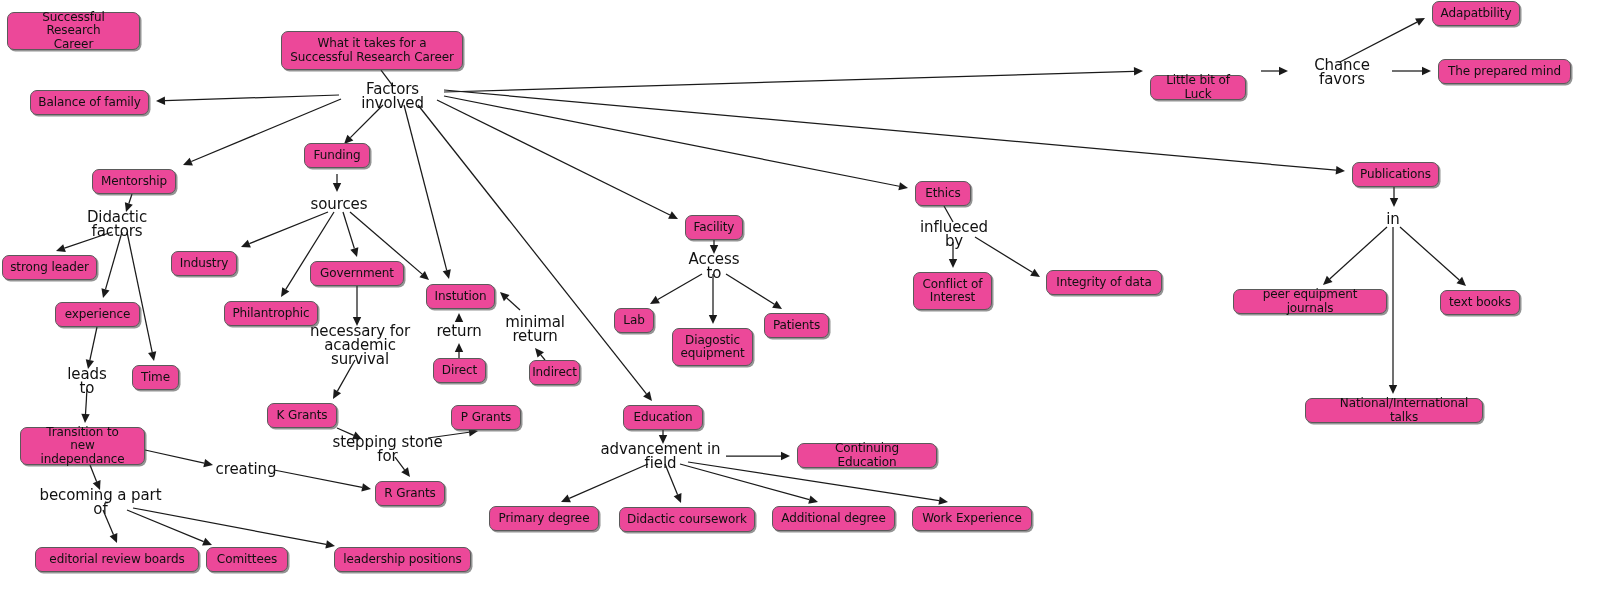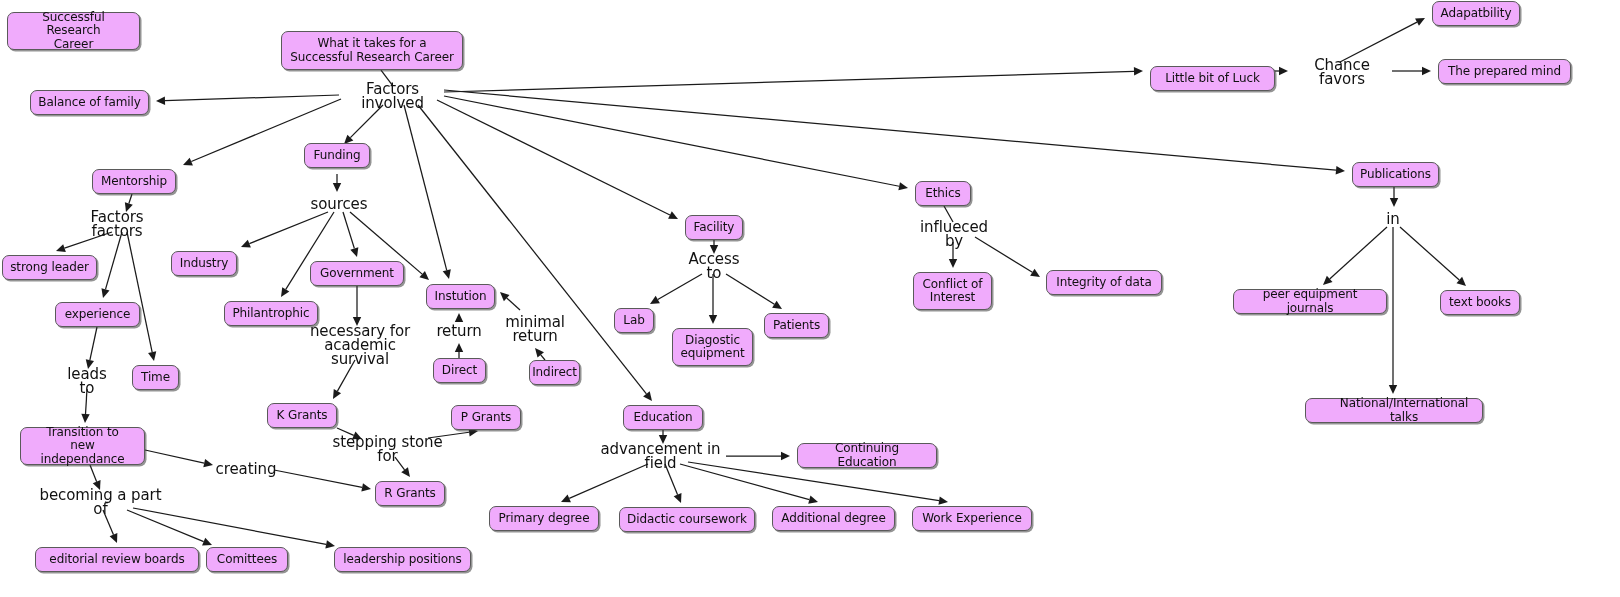--- a/index.html
+++ b/index.html
@@ -2,21 +2,21 @@
 <html><head>
 <meta charset="utf-8">
 <style>
   html,body{margin:0;padding:0;background:#ffffff;}
   body{font-family:"DejaVu Sans","Liberation Sans",sans-serif;}
   #canvas{position:relative;width:1620px;height:597px;background:#ffffff;overflow:hidden;}
   #edge-layer{position:absolute;left:0;top:0;width:1620px;height:597px;pointer-events:none;}
   .node{
     position:absolute;
     box-sizing:border-box;
-    background:#f0abfc;
+    background:#ec4899;
     border:1px solid #5a5a5a;
     border-radius:7px;
     box-shadow:1.5px 1.5px 0 rgba(60,60,60,0.55);
     display:flex;align-items:center;justify-content:center;
     text-align:center;
     color:#111111;
     font-size:12px;
     line-height:13.5px;
     padding:2px 7px;
     white-space:pre-line;
@@ -150,21 +150,21 @@
       <path d="M 680,464 L 809.3229557320683,499.6106689697" class="edge"></path>
       <polygon points="818,502 808.2079345845949,503.65995629473474 810.4379768795417,495.56138164466523" class="arrowhead"></polygon>
       <path d="M 688,462 L 939.1046547211445,500.63148534171455" class="edge"></path>
       <polygon points="948,502 938.466014547278,504.78264647184716 939.743294895011,496.48032421158194" class="arrowhead"></polygon>
     </svg>
 <div class="node" style="left: 7px; top: 12px; width: 133px; height: 38px;">Successful Research
 Career</div>
     <div class="node" style="left: 281px; top: 31px; width: 182px; height: 39px;">What it takes for a
 Successful Research Career</div>
     <div class="node" style="left: 30px; top: 90px; width: 119px; height: 25px;">Balance of family</div>
-    <div class="node" style="left: 1150px; top: 66px; width: 125px; height: 25px; text-align: right;">Little bit of Luck</div>
+    <div class="node" style="left: 1150px; top: 75px; width: 96px; height: 25px;">Little bit of Luck</div>
     <div class="node" style="left: 1432px; top: 1px; width: 88px; height: 25px;">Adapatbility</div>
     <div class="node" style="left: 1438px; top: 59px; width: 133px; height: 25px;">The prepared mind</div>
     <div class="node" style="left: 92px; top: 169px; width: 84px; height: 25px;">Mentorship</div>
     <div class="node" style="left: 304px; top: 143px; width: 66px; height: 25px;">Funding</div>
     <div class="node" style="left: 915px; top: 181px; width: 56px; height: 25px;">Ethics</div>
     <div class="node" style="left: 1352px; top: 162px; width: 87px; height: 25px;">Publications</div>
     <div class="node" style="left: 2px; top: 255px; width: 95px; height: 25px;">strong leader</div>
     <div class="node" style="left: 55px; top: 302px; width: 85px; height: 25px;">experience</div>
     <div class="node" style="left: 132px; top: 365px; width: 47px; height: 25px;">Time</div>
     <div class="node" style="left: 171px; top: 251px; width: 66px; height: 25px;">Industry</div>
@@ -193,21 +193,21 @@
     <div class="node" style="left: 619px; top: 507px; width: 136px; height: 25px;">Didactic coursework</div>
     <div class="node" style="left: 772px; top: 506px; width: 123px; height: 25px;">Additional degree</div>
     <div class="node" style="left: 912px; top: 506px; width: 120px; height: 25px;">Work Experience</div>
     <div class="node" style="left: 20px; top: 427px; width: 125px; height: 38px;">Transition to
 new independance</div>
     <div class="node" style="left: 35px; top: 547px; width: 164px; height: 25px;">editorial review boards</div>
     <div class="node" style="left: 206px; top: 547px; width: 82px; height: 25px;">Comittees</div>
     <div class="node" style="left: 334px; top: 547px; width: 137px; height: 25px;">leadership positions</div>
     <div class="linklabel" style="left: 341px; top: 88px; width: 103px; height: 16px;">Factors involved</div>
     <div class="linklabel" style="left: 1294px; top: 64px; width: 96px; height: 16px;">Chance favors</div>
-    <div class="linklabel" style="left: 68px; top: 216px; width: 98px; height: 16px;">Factors factors</div>
+    <div class="linklabel" style="left: 68px; top: 216px; width: 98px; height: 16px;">Didactic factors</div>
     <div class="linklabel" style="left: 312px; top: 196px; width: 54px; height: 16px;">sources</div>
     <div class="linklabel" style="left: 58px; top: 373px; width: 58px; height: 16px;">leads to</div>
     <div class="linklabel" style="left: 303px; top: 330px; width: 114px; height: 30px;">necessary for
 academic survival</div>
     <div class="linklabel" style="left: 437px; top: 323px; width: 44px; height: 16px;">return</div>
     <div class="linklabel" style="left: 506px; top: 314px; width: 58px; height: 30px;">minimal
 return</div>
     <div class="linklabel" style="left: 680px; top: 258px; width: 68px; height: 16px;">Access to</div>
     <div class="linklabel" style="left: 913px; top: 226px; width: 82px; height: 16px;">influeced by</div>
     <div class="linklabel" style="left: 1385px; top: 211px; width: 16px; height: 16px;">in</div>

